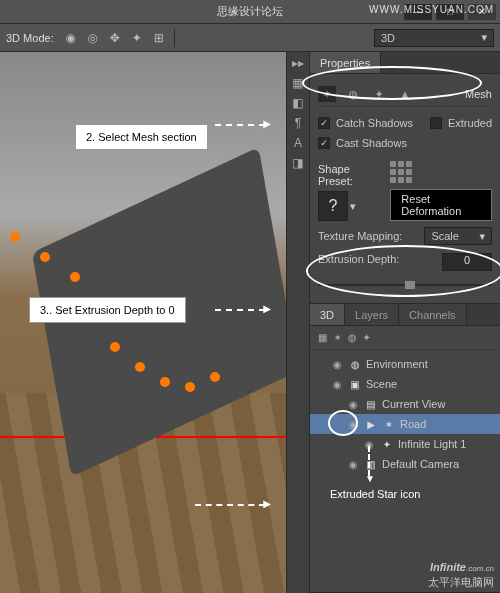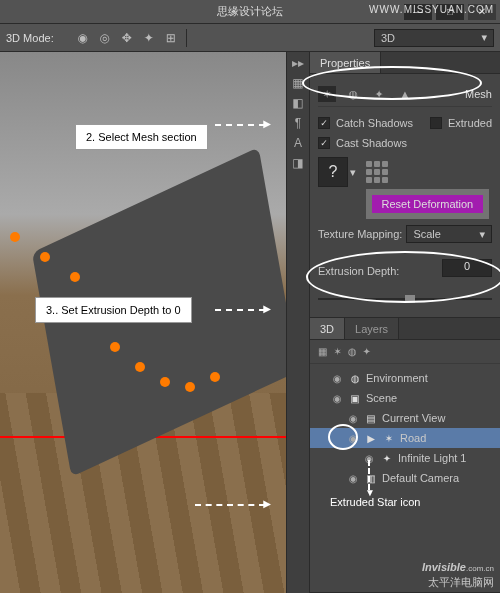--- a/index.html
+++ b/index.html
@@ -3,21 +3,21 @@
 <meta charset="utf-8">
 <style>
 *{margin:0;padding:0;box-sizing:border-box;font-family:'Segoe UI',Tahoma,sans-serif;font-size:11px;color:#c8c8c8;user-select:none}
 body{width:500px;height:593px;background:#535353;overflow:hidden;position:relative}
 .topbar{height:24px;background:#535353;display:flex;align-items:center;justify-content:space-between;padding:0 4px;border-bottom:1px solid #2a2a2a}
 .topbar-title{position:absolute;left:50%;transform:translateX(-50%);color:#ddd}
 .winbtns{display:flex;gap:4px}
 .winbtn{width:28px;height:16px;background:#2a2a2a;display:flex;align-items:center;justify-content:center;font-size:10px}
 .winbtn.close{background:#3a3a3a}
 .toolbar{height:28px;background:#535353;display:flex;align-items:center;padding:0 6px;gap:4px;border-bottom:1px solid #2a2a2a}
-.tb-label{color:#ddd;margin-right:16px}
+.tb-label{color:#ddd;margin-right:4px}
 .tb-icon{width:18px;height:18px;display:flex;align-items:center;justify-content:center;color:#bbb;font-size:12px;border-radius:2px}
 .tb-sep{width:1px;height:18px;background:#2a2a2a;margin:0 2px}
 .tb-drop{width:120px;height:18px;background:#3a3a3a;border:1px solid #222;display:flex;align-items:center;padding:0 6px;justify-content:space-between;margin-left:auto}
 .main{display:flex;height:541px}
 .viewport{flex:1;position:relative;background:#3a3a3a;overflow:hidden}
 .scene{position:absolute;inset:0;background:linear-gradient(to bottom,#888 0%,#aaa 30%,#8a6f4d 45%,#7a5f3d 100%)}
 .floor{position:absolute;bottom:0;left:0;right:0;height:200px;background:repeating-linear-gradient(80deg,#8a6f4d 0 20px,#7a5f3d 20px 40px)}
 .redline{position:absolute;bottom:155px;left:0;right:0;height:2px;background:red}
 .road{position:absolute;top:150px;left:40px;width:250px;height:220px;background:#4a4a4a;transform:rotate(-25deg) skew(-15deg);border-radius:8px}
 .dot{position:absolute;width:10px;height:10px;background:#ff7b00;border-radius:50%}
@@ -38,24 +38,24 @@
 .iconbtn{width:18px;height:16px;display:flex;align-items:center;justify-content:center;color:#aaa;font-size:11px}
 .iconbtn.sel{background:#2a2a2a}
 .iconlabel{margin-left:auto;color:#ddd}
 .chk{display:flex;align-items:center;gap:6px;margin:4px 0}
 .chkbox{width:12px;height:12px;background:#2a2a2a;border:1px solid #222;display:flex;align-items:center;justify-content:center;font-size:9px;color:#ddd}
 .section-label{color:#ddd;margin:6px 0 4px}
 .preset-row{display:flex;gap:10px;align-items:flex-start}
 .preset-box{width:30px;height:30px;background:#2a2a2a;border:1px solid #222;display:flex;align-items:center;justify-content:center;color:#ddd;font-size:16px}
 .dot-grid{display:grid;grid-template-columns:repeat(3,6px);gap:2px;margin-top:4px}
 .dot-grid span{width:6px;height:6px;background:#888;border-radius:1px}
-.btn{background:#a21caf;border:6px solid #737373;padding:3px 10px;color:#ddd;display:inline-block;margin-top:6px;cursor:pointer}
-.droprow{display:flex;align-items:center;gap:4px;margin:6px 0}
+.btn{background:#000000;border:1px solid #737373;padding:3px 10px;color:#ddd;display:inline-block;margin-top:6px;cursor:pointer}
+.droprow{display:flex;align-items:center;gap:22px;margin:6px 0}
 .drop{flex:1;height:18px;background:#3a3a3a;border:1px solid #222;display:flex;align-items:center;padding:0 6px;justify-content:space-between}
-.numfield{display:flex;align-items:flex-end;justify-content:space-between;margin:16px 0}
+.numfield{display:flex;align-items:flex-start;justify-content:space-between;margin:8px 0}
 .numinput{width:50px;height:18px;background:#2a2a2a;border:1px solid #222;text-align:center;color:#ddd}
 .slider{height:12px;position:relative;margin:4px 0}
 .slider::before{content:'';position:absolute;left:0;right:0;top:5px;height:2px;background:#2a2a2a}
 .slider-thumb{position:absolute;left:50%;top:2px;width:10px;height:8px;background:#888}
 .ellipse{position:absolute;border:2px solid #fff;border-radius:50%;pointer-events:none}
 .threeDpanel{flex:1;display:flex;flex-direction:column;min-height:0}
 .threeDbody{flex:1;background:#454545;padding:4px 0;overflow:hidden}
 .utilrow{display:flex;gap:6px;padding:2px 8px 6px;border-bottom:1px solid #3a3a3a;margin-bottom:4px}
 .utilrow span{color:#aaa;font-size:10px}
 .tree-item{display:flex;align-items:center;gap:4px;padding:2px 8px;height:20px}
@@ -107,21 +107,21 @@
     <div class="dot" style="top:220px;left:70px"></div>
     <div class="dot" style="top:290px;left:110px"></div>
     <div class="dot" style="top:310px;left:135px"></div>
     <div class="dot" style="top:325px;left:160px"></div>
     <div class="dot" style="top:330px;left:185px"></div>
     <div class="dot" style="top:320px;left:210px"></div>
 
     <div class="callout" style="top:72px;left:75px">2. Select Mesh section</div>
     <div class="arrow" style="top:72px;left:215px;width:50px"></div>
 
-    <div class="callout" style="top:245px;left:35px">3.. Set Extrusion Depth to 0</div>
+    <div class="callout" style="top:245px;left:29px">3.. Set Extrusion Depth to 0</div>
     <div class="arrow" style="top:257px;left:215px;width:50px"></div>
 
     <div class="arrow" style="top:452px;left:195px;width:70px"></div>
   </div>
 
   <div class="vstrip">
     <span>▸▸</span>
     <span>▦</span>
     <span>◧</span>
     <span>¶</span>
@@ -154,20 +154,21 @@
             <span>Extruded</span>
           </div>
         </div>
         <div class="chk">
           <div class="chkbox">✓</div>
           <span>Cast Shadows</span>
         </div>
 
         <div class="preset-row" style="margin-top:8px">
           <div>
+            <div class="section-label">Shape Preset:</div>
             <div style="display:flex;align-items:center;gap:2px">
               <div class="preset-box">?</div>
               <span>▾</span>
             </div>
           </div>
           <div>
             <div class="dot-grid">
               <span></span>
                 <span></span>
                 <span></span>
@@ -201,20 +202,21 @@
           <div class="ellipse" style="top:-8px;left:-12px;width:198px;height:52px"></div>
         </div>
 
       </div>
     </div>
 
     <div class="panel threeDpanel">
       <div class="tabrow">
         <div class="tab">3D</div>
         <div class="tab inactive">Layers</div>
+        <div class="tab inactive">Channels</div>
       </div>
       <div class="threeDbody" style="position:relative">
         <div class="utilrow">
           <span>▦</span>
           <span>✶</span>
           <span>◍</span>
           <span>✦</span>
         </div>
         <div id="tree">
             <div class="tree-item indent0">
@@ -244,23 +246,23 @@
               <span>Infinite Light 1</span>
             </div>
             <div class="tree-item indent1">
               <span class="eye">◉</span>
               <span class="tree-icon">▥</span>
               <span>Default Camera</span>
             </div>
           </div>
         <div class="circle-sm" style="top:84px;left:18px;width:30px;height:26px"></div>
         <div class="arrow-down" style="top:120px;left:58px;height:30px"></div>
-        <div style="position:absolute;top:156px;left:20px;color:#fff">Extruded Star icon</div>
+        <div style="position:absolute;top:162px;left:20px;color:#fff">Extruded Star icon</div>
       </div>
     </div>
   </div>
 </div>
 
 <div class="watermark1">WWW.MISSYUAN.COM</div>
 <div class="watermark2">
-  <span style="font-style:italic;font-weight:bold">Invisible</span><span style="font-size:8px">.com.cn</span><br>
+  <span style="font-style:italic;font-weight:bold">Infinite</span><span style="font-size:8px">.com.cn</span><br>
   <span>太平洋电脑网</span>
 </div>
 
 </body></html>

